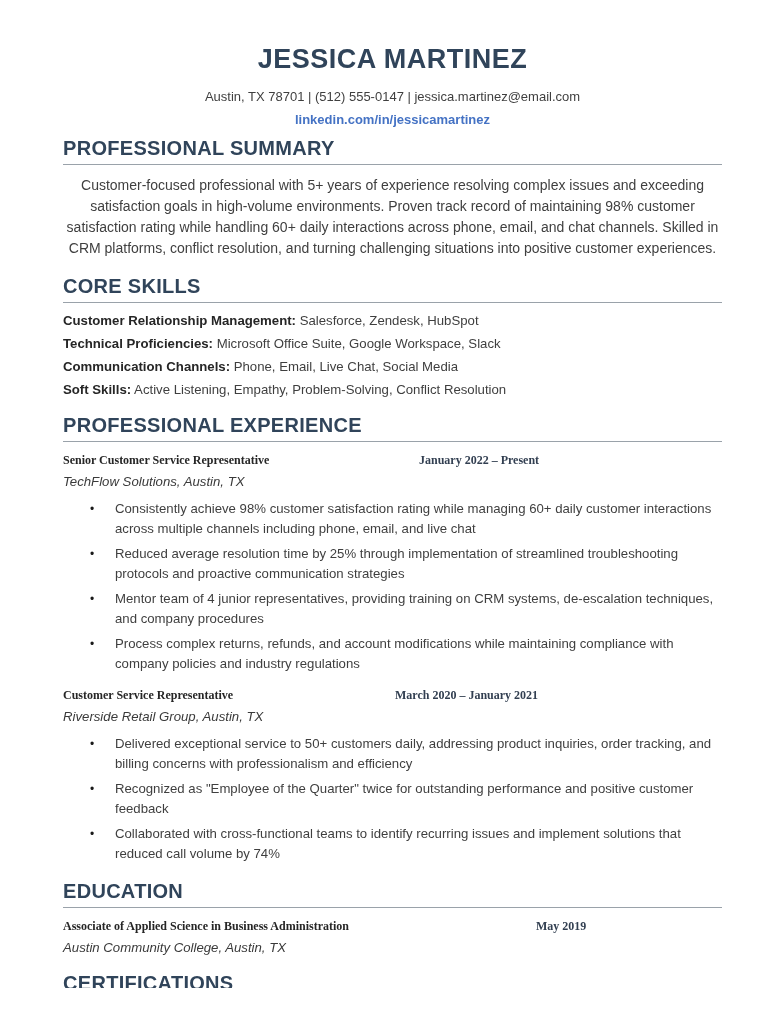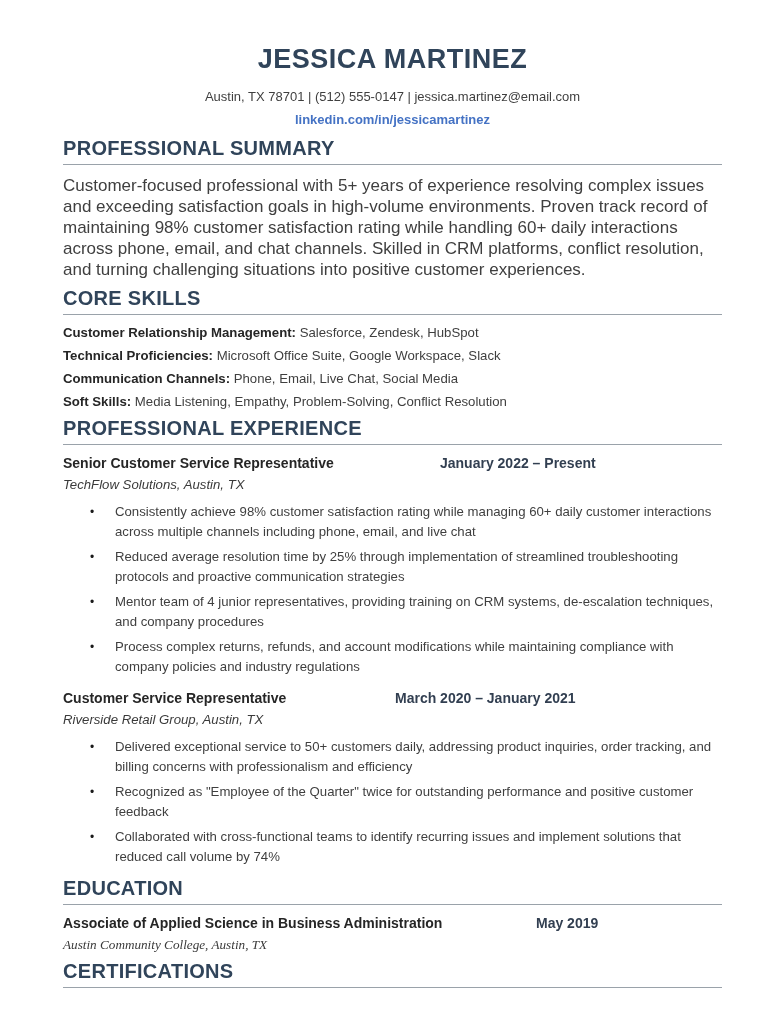--- a/index.html
+++ b/index.html
@@ -8,46 +8,46 @@
 
   
   .name{margin:0;text-align:center;font-size:27px;line-height:30px;font-weight:700;color:#30445a;letter-spacing:.5px;}
   .contact{text-align:center;font-size:13px;line-height:15px;margin-top:15px;color:#3f3f3f;}
   .linkedin-wrap{text-align:center;font-size:13px;line-height:15px;margin-top:8px;}
   .linkedin-wrap a{color:#4472c4;text-decoration:none;cursor:pointer;font-weight:bold;}
 
   
   .sec-h{font-size:20px;line-height:16px;font-weight:700;color:#30445a;letter-spacing:.3px;
          border-bottom:1px solid #9aa2aa;padding-bottom:8px;margin:0 0 10px 0;}
-  .sec{margin-top:10px;}
+  .sec{margin-top:19px;}
   .sec-first{margin-top:13px;}
 
   
-  .summary{font-size:17px;line-height:21px;margin:0;color:#3f3f3f;}
+  .summary{font-size:14px;line-height:21px;margin:0;color:#3f3f3f;text-align:center;}
 
   
   .skill-line{font-size:13.2px;line-height:16px;margin-bottom:7px;}
   .skill-label{font-weight:700;color:#262626;}
   .skill-value{color:#3f3f3f;}
 
   
   .job{margin-bottom:13px;}
-  .job-head{position:relative;font-size:14px;line-height:16px;margin-top:2px;}
+  .job-head{position:relative;font-size:12px;line-height:16px;margin-top:2px;font-family:Liberation Serif, serif;}
   .job-title{font-weight:700;color:#262626;}
   .job-dates{position:absolute;top:0;font-weight:700;color:#323f51;white-space:nowrap;}
-  .pos-a{left:377px;}
+  .pos-a{left:356px;}
   .pos-b{left:332px;}
   .pos-c{left:473px;}
   .job-company{font-style:italic;font-size:13.2px;line-height:16px;margin:6px 0 9px 0;color:#3a3a3a;}
   .bullet-row{display:flex;margin-bottom:5px;}
   .bullet-glyph{flex:none;width:25px;margin-left:27px;font-size:12px;line-height:20px;color:#1a1a1a;}
   .bullet-text{flex:1;font-size:13.2px;line-height:20px;color:#3f3f3f;}
 
   
-  .edu-school{font-style:italic;font-size:13.2px;line-height:16px;margin-top:6px;color:#3a3a3a;font-family:Liberation Serif, serif;}
+  .edu-school{font-style:italic;font-size:13.2px;line-height:16px;margin-top:6px;color:#3a3a3a;}
 
   
   .cert-line{font-size:13.2px;line-height:16px;margin-bottom:8px;color:#3f3f3f;}
 </style>
 </head>
 <body>
 
 <div class="page">
 
   <h1 class="name">JESSICA MARTINEZ</h1>
@@ -70,21 +70,21 @@
     <div class="skill-line">
       <span class="skill-label">Technical Proficiencies:</span>
       <span class="skill-value">Microsoft Office Suite, Google Workspace, Slack</span>
     </div>
     <div class="skill-line">
       <span class="skill-label">Communication Channels:</span>
       <span class="skill-value">Phone, Email, Live Chat, Social Media</span>
     </div>
     <div class="skill-line">
       <span class="skill-label">Soft Skills:</span>
-      <span class="skill-value">Media Listening, Empathy, Problem-Solving, Conflict Resolution</span>
+      <span class="skill-value">Active Listening, Empathy, Problem-Solving, Conflict Resolution</span>
     </div>
   </div>
 
   <div class="sec">
     <h2 class="sec-h">PROFESSIONAL EXPERIENCE</h2>
 
     <div class="job">
       <div class="job-head">
         <span class="job-title">Senior Customer Service Representative</span>
         <span class="job-dates pos-a">January 2022 – Present</span>

